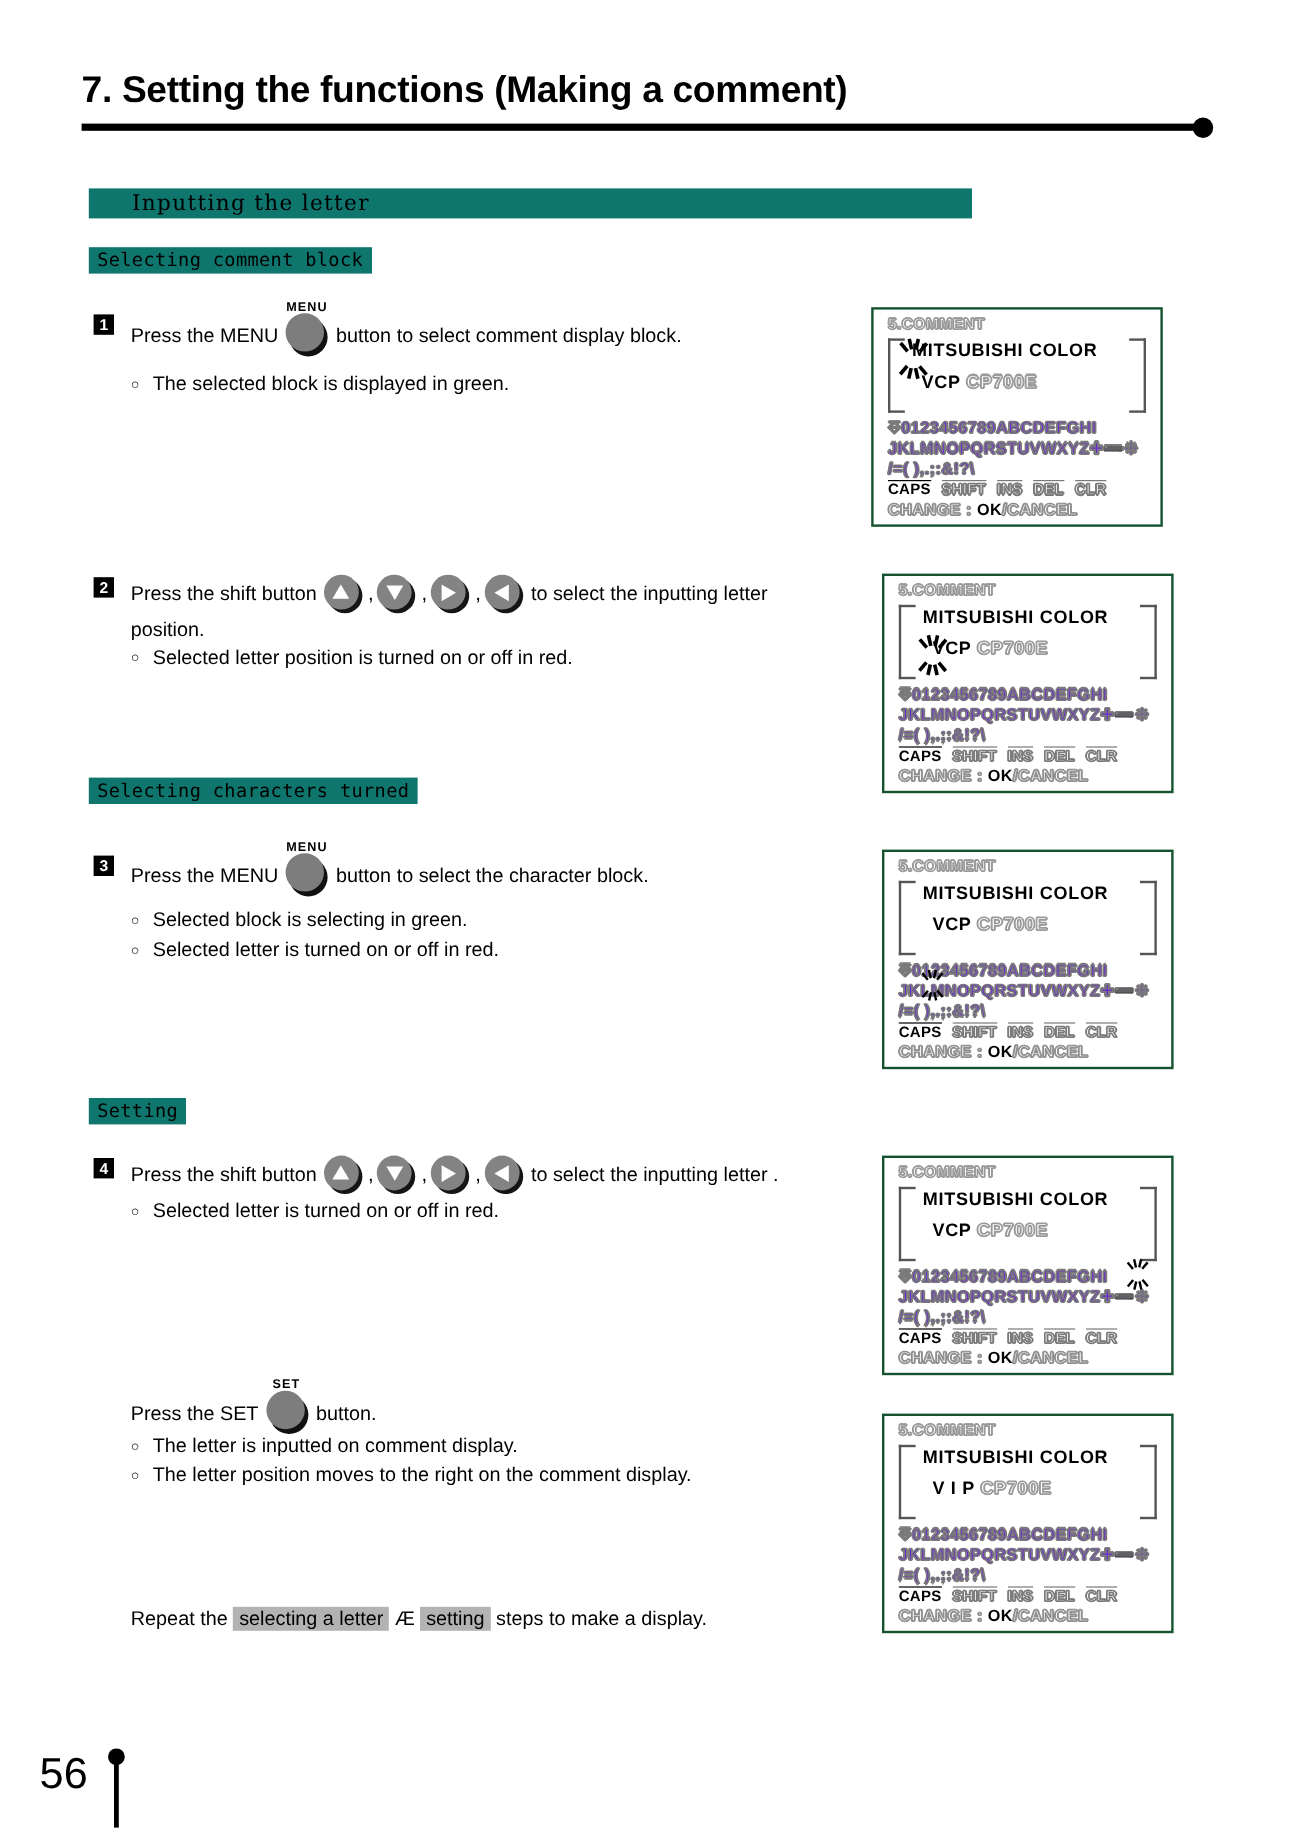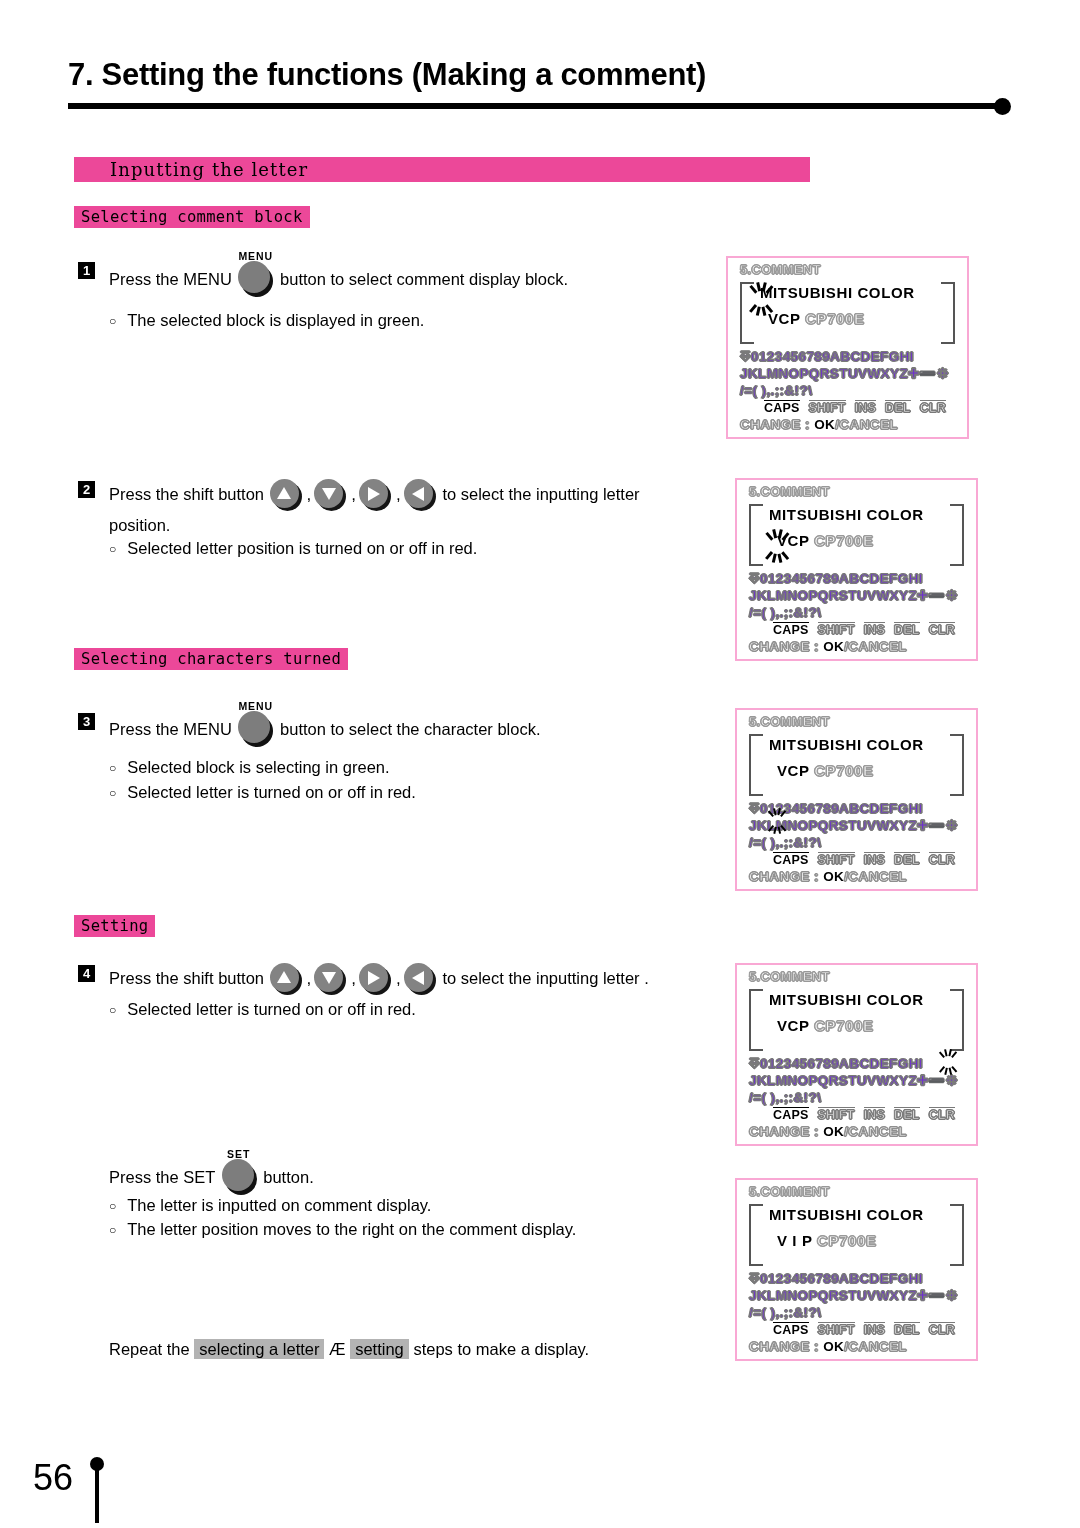--- a/index.html
+++ b/index.html
@@ -41,21 +41,21 @@
     top: 98px;
     width: 17px;
     height: 17px;
     border-radius: 50%;
     background: #000;
   }
 
   
   .section-bar {
     position: absolute;
-    background: #ec4899;
+    background: #0f766e;
     font-family: "DejaVu Serif", serif;
     font-size: 18px;
     letter-spacing: 1.1px;
     display: flex;
     align-items: center;
     box-sizing: border-box;
   }
   .bar-wide {
     left: 74px;
     top: 157px;
@@ -170,21 +170,21 @@
   }
   .tri.up i    { left: 7.5px; top: 8px;  border-left: 7px solid transparent; border-right: 7px solid transparent; border-bottom: 12px solid #fff; }
   .tri.down i  { left: 7.5px; top: 9px;  border-left: 7px solid transparent; border-right: 7px solid transparent; border-top: 12px solid #fff; }
   .tri.right i { left: 9px;   top: 7.5px; border-top: 7px solid transparent; border-bottom: 7px solid transparent; border-left: 12px solid #fff; }
   .tri.left i  { left: 8px;   top: 7.5px; border-top: 7px solid transparent; border-bottom: 7px solid transparent; border-right: 12px solid #fff; }
   .comma { font-size: 17px; margin: 0 2px 0 3px; }
 
   
   .lcd {
     position: absolute;
-    border: 2px solid #f9a8d4;
+    border: 2px solid #14532d;
     background: #fff;
     box-sizing: border-box;
     width: 243px;
   }
   .lcd-title {
     position: absolute;
     left: 12px;
     top: 4px;
     font-family: "Liberation Sans", sans-serif;
     font-size: 13px;
@@ -257,21 +257,20 @@
     border-top: 1.6px solid #7a7a7a;
     color: #fff;
     -webkit-text-stroke: 1.1px #7a7a7a;
     text-shadow: -1px 0 #7a7a7a, 1px 0 #7a7a7a, 0 -1px #7a7a7a, 0 1px #7a7a7a;
   }
   .fkey.active {
     border-top: 1.6px solid #000;
     color: #000;
     -webkit-text-stroke: 0;
     text-shadow: none;
-    margin-left: 24px;
   }
   .changerow {
     margin: 2px 0 5px 12px;
     font-family: "Liberation Sans", sans-serif;
     font-size: 13.5px;
     font-weight: bold;
     letter-spacing: 0.4px;
     white-space: nowrap;
   }
   .dim {

